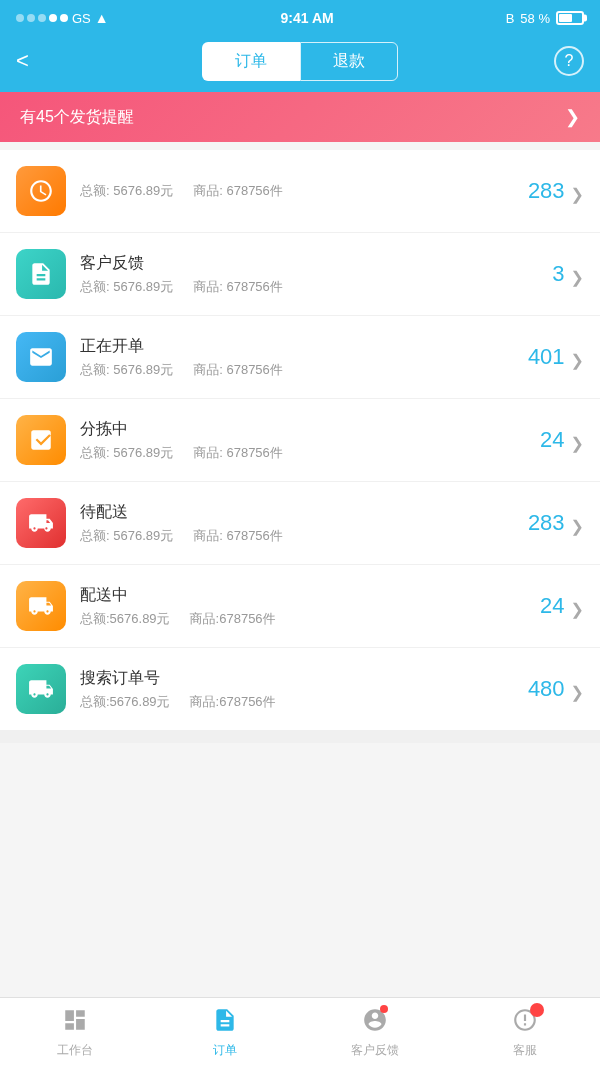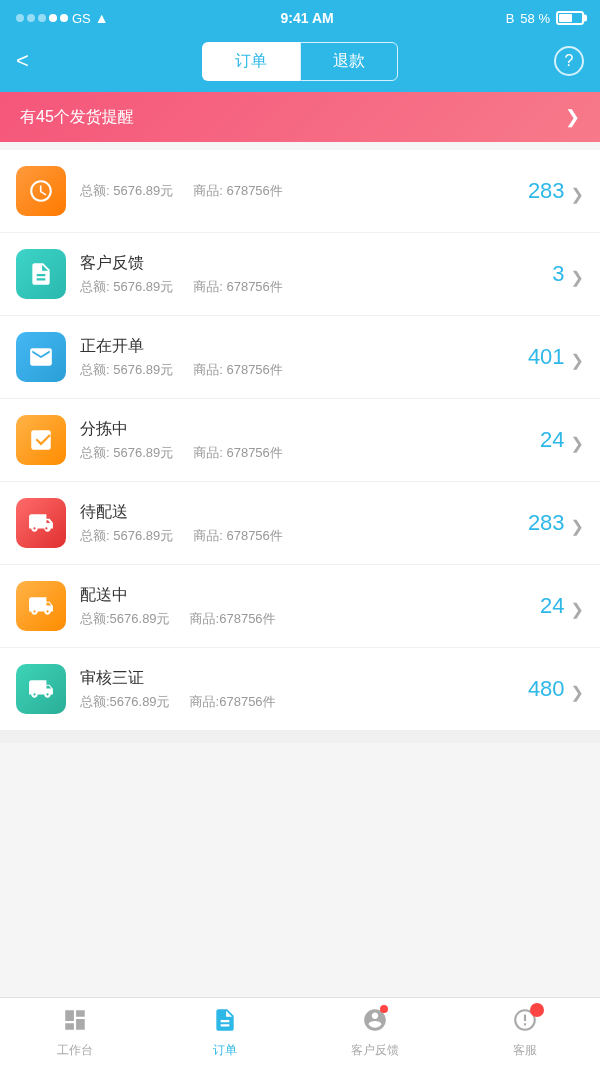--- a/index.html
+++ b/index.html
@@ -393,21 +393,21 @@
       </div>
     </div>
 
     <div class="order-item">
       <div class="order-icon icon-green">
         <svg class="tab-svg" viewBox="0 0 24 24" fill="white">
           <path d="M20 8h-3V4H3c-1.1 0-2 .9-2 2v11h2c0 1.66 1.34 3 3 3s3-1.34 3-3h6c0 1.66 1.34 3 3 3s3-1.34 3-3h2v-5l-3-4zM6 18c-.55 0-1-.45-1-1s.45-1 1-1 1 .45 1 1-.45 1-1 1zm13.5-9l1.96 2.5H17V9h2.5zM18 18c-.55 0-1-.45-1-1s.45-1 1-1 1 .45 1 1-.45 1-1 1z"></path>
         </svg>
       </div>
       <div class="order-info">
-        <div class="order-title">审核三证</div>
+        <div class="order-title">搜索订单号</div>
         <div class="order-meta">
           <span>总额:5676.89元</span>
           <span>商品:678756件</span>
         </div>
       </div>
       <div class="order-count-wrap">
         <span>480</span>
         <span class="order-chevron">❯</span>
       </div>
     </div>

